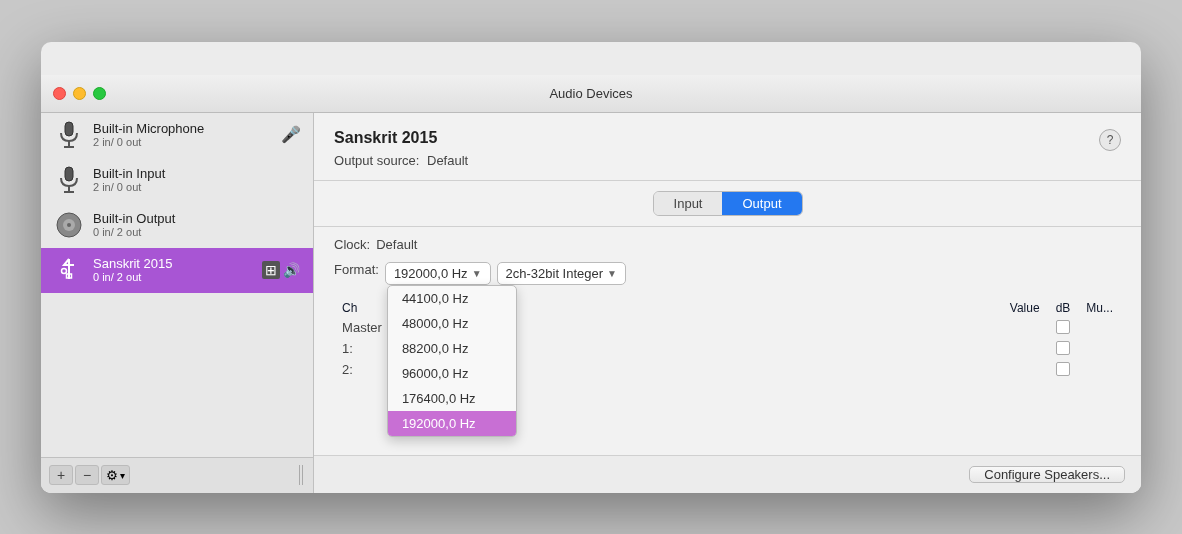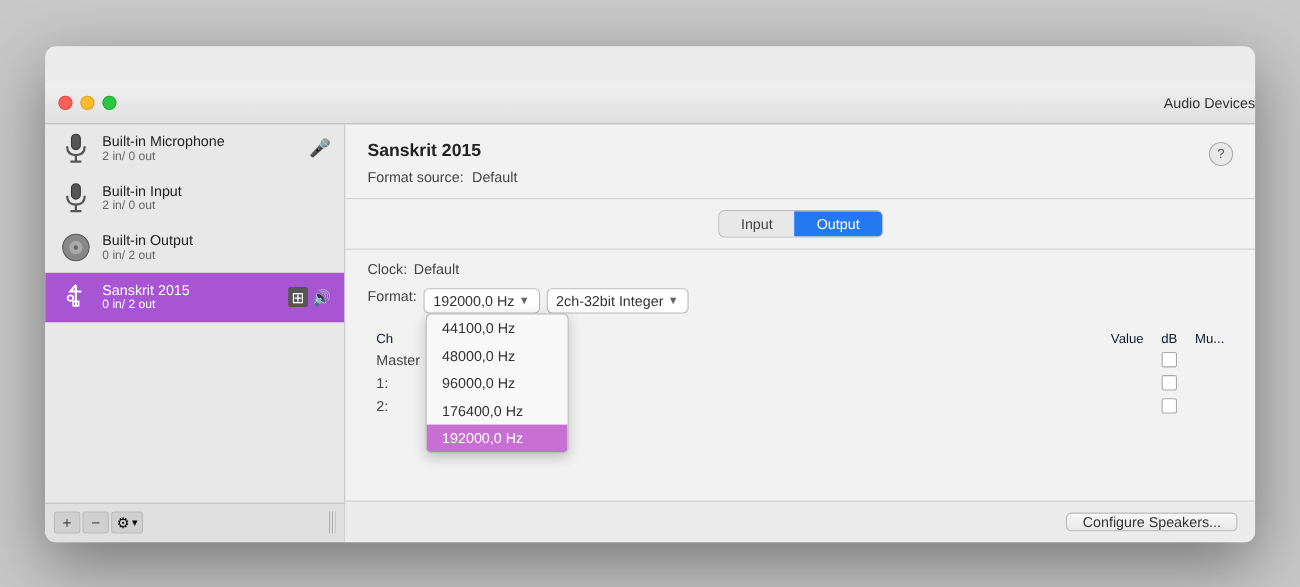--- a/index.html
+++ b/index.html
@@ -18,21 +18,21 @@
       border-radius: 10px;
       box-shadow: 0 20px 60px rgba(0,0,0,0.4);
       overflow: hidden;
     }
     .titlebar {
       height: 38px;
       background: linear-gradient(180deg, #f0f0f0 0%, #e0e0e0 100%);
       border-bottom: 1px solid #bbb;
       display: flex;
       align-items: center;
-      justify-content: flex-end;
+      justify-content: center;
       position: relative;
       margin-top: 33px;
     }
     .traffic-lights {
       position: absolute;
       left: 12px;
       display: flex;
       gap: 7px;
     }
     .tl {
@@ -436,21 +436,21 @@
         <div class="resize-handle"></div>
       </div>
     </div>
 
     <div class="main-panel">
 
       <div class="device-header">
         <div class="device-header-info">
           <div class="device-title">Sanskrit 2015</div>
           <div class="clock-source">
-            <span>Format source:</span>
+            <span>Output source:</span>
             <span style="margin-left:4px;">Default</span>
           </div>
         </div>
         <button class="help-btn">?</button>
       </div>
 
       <div class="tab-bar">
         <div class="tab-group">
           <button class="tab-btn">Input</button>
           <button class="tab-btn active">Output</button>
@@ -470,20 +470,21 @@
 
             <div class="dropdown-container">
               <div class="dropdown-btn">
                 <span>192000,0 Hz</span>
                 <span class="chevron">▼</span>
               </div>
 
               <div class="dropdown-menu">
                 <div class="dropdown-item">44100,0 Hz</div>
                 <div class="dropdown-item">48000,0 Hz</div>
+                <div class="dropdown-item">88200,0 Hz</div>
                 <div class="dropdown-item">96000,0 Hz</div>
                 <div class="dropdown-item">176400,0 Hz</div>
                 <div class="dropdown-item selected">192000,0 Hz</div>
               </div>
             </div>
 
             <div class="dropdown-container format-second-dropdown">
               <div class="dropdown-btn">
                 <span>2ch-32bit Integer</span>
                 <span class="chevron">▼</span>

